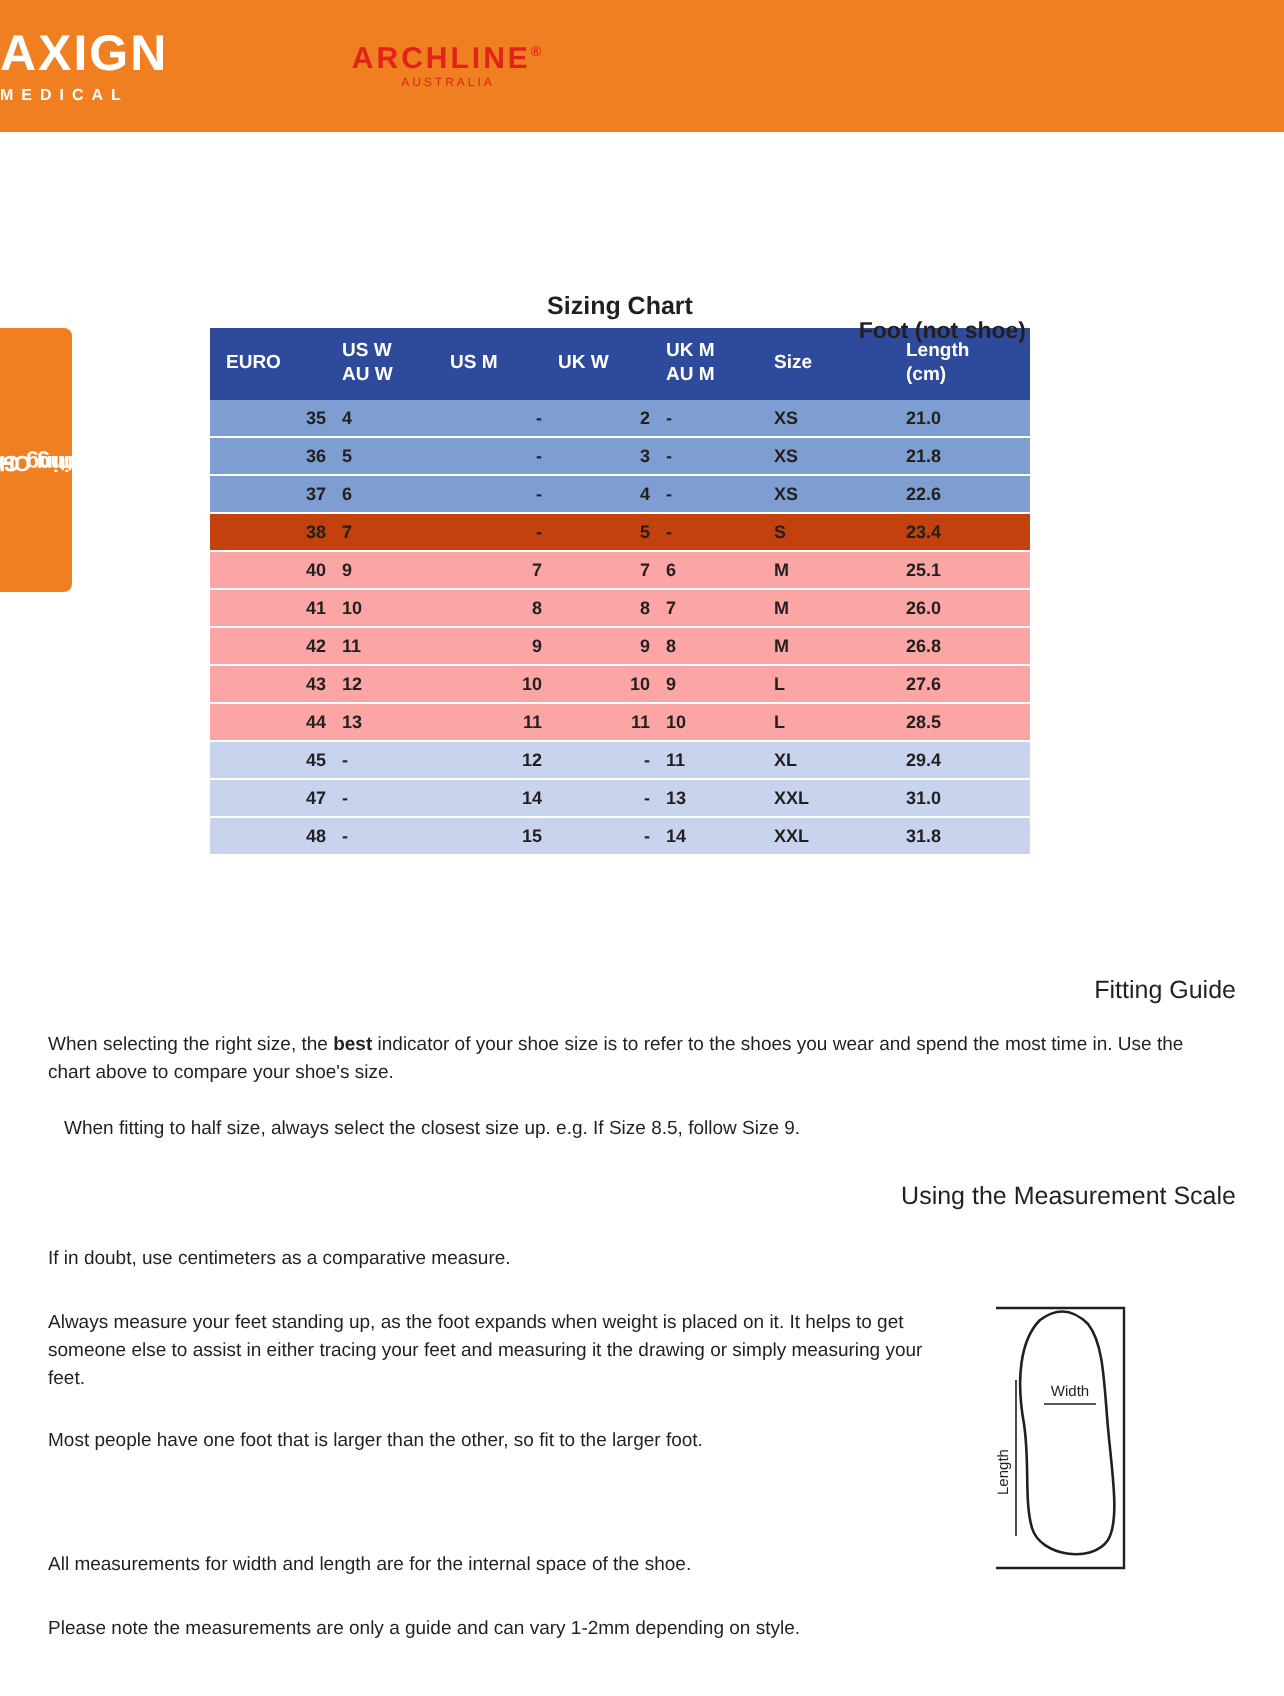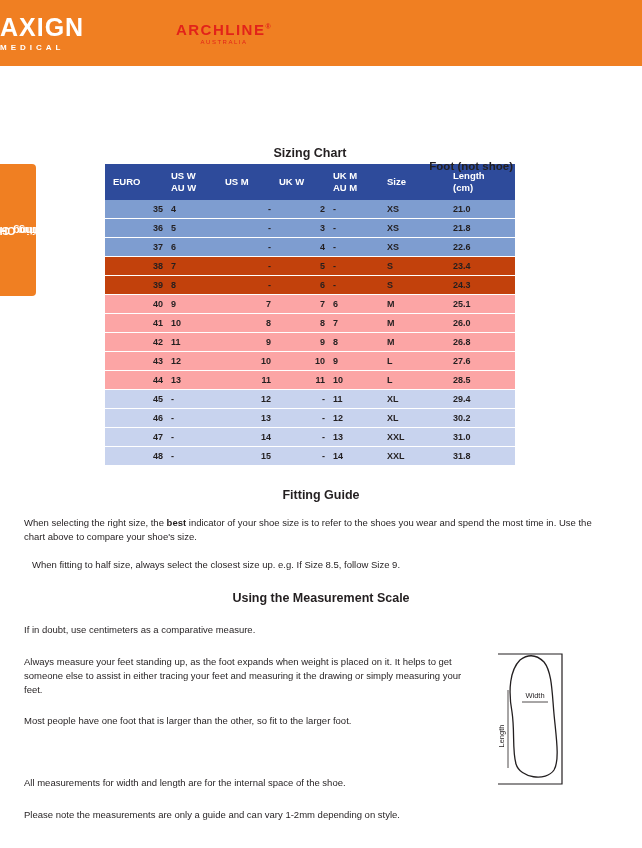--- a/index.html
+++ b/index.html
@@ -140,23 +140,23 @@
   }
   table.sizing td.center { text-align: right; padding-left: 0; }
   table.sizing td.len { padding-left: 14px; }
   tr.band0 td { background: #7e9dd0; }
   tr.band1 td { background: #c2410c; }
   tr.band2 td { background: #fca5a5; }
   tr.band3 td { background: #c8d3ee; }
 
   
   .section-title {
-    text-align: center;
+    text-align: right;
     font-size: 12.5px;
-    font-weight: bold;
+    font-weight: normal;
   }
   .para {
     font-size: 9.5px;
     line-height: 1.45;
   }
   .content {
     position: absolute;
     left: 24px;
     right: 24px;
     top: 488px;
@@ -255,29 +255,20 @@
         </tr>
         <tr class="band1">
           <td class="center">38</td>
           <td>7</td>
           <td class="center">-</td>
           <td class="center">5</td>
           <td>-</td>
           <td>S</td>
           <td class="len">23.4</td>
         </tr>
-        <tr class="band1">
-          <td class="center">39</td>
-          <td>8</td>
-          <td class="center">-</td>
-          <td class="center">6</td>
-          <td>-</td>
-          <td>S</td>
-          <td class="len">24.3</td>
-        </tr>
         <tr class="band2">
           <td class="center">40</td>
           <td>9</td>
           <td class="center">7</td>
           <td class="center">7</td>
           <td>6</td>
           <td>M</td>
           <td class="len">25.1</td>
         </tr>
         <tr class="band2">
@@ -317,29 +308,20 @@
           <td class="len">28.5</td>
         </tr>
         <tr class="band3">
           <td class="center">45</td>
           <td>-</td>
           <td class="center">12</td>
           <td class="center">-</td>
           <td>11</td>
           <td>XL</td>
           <td class="len">29.4</td>
-        </tr>
-        <tr class="band3">
-          <td class="center">46</td>
-          <td>-</td>
-          <td class="center">13</td>
-          <td class="center">-</td>
-          <td>12</td>
-          <td>XL</td>
-          <td class="len">30.2</td>
         </tr>
         <tr class="band3">
           <td class="center">47</td>
           <td>-</td>
           <td class="center">14</td>
           <td class="center">-</td>
           <td>13</td>
           <td>XXL</td>
           <td class="len">31.0</td>
         </tr>

